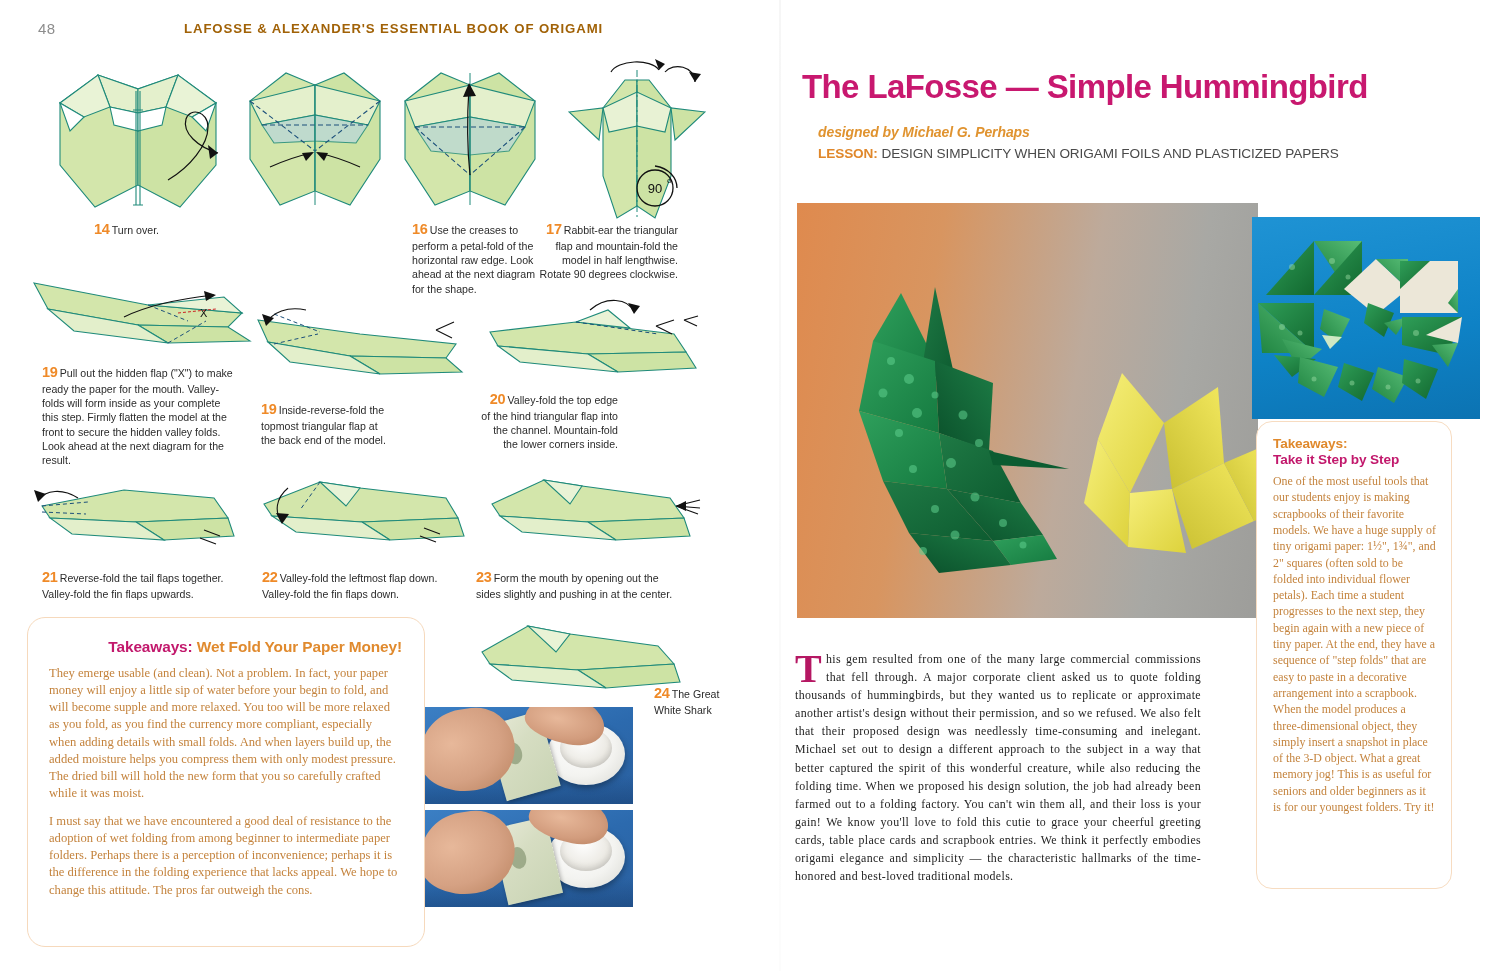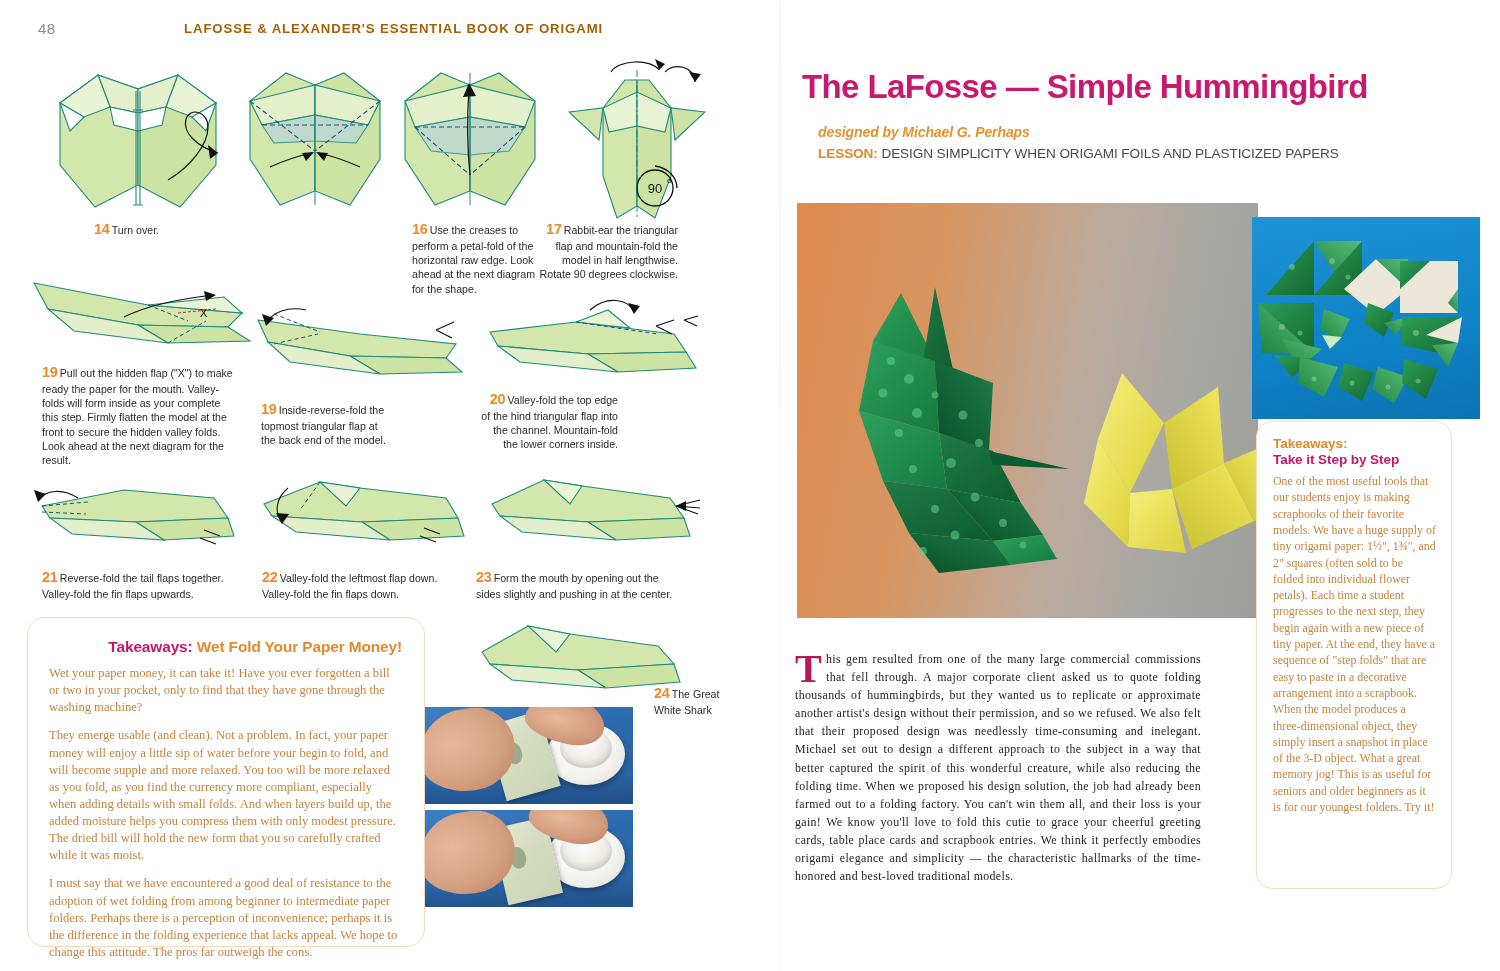--- a/index.html
+++ b/index.html
@@ -455,21 +455,20 @@
     <div class="cap" style="left:654px;top:684px;width:70px;">
       <span class="num">24</span><span>The Great White Shark</span>
     </div>
 
     <div class="takeaway-left">
       <div class="tl-head">
         <span class="tk">Takeaways:</span>
         <span class="rest">Wet Fold Your Paper Money!</span>
       </div>
       <div class="tl-body">
-        <p>Wet your paper money, it can take it! Have you ever forgotten a bill or two in your pocket, only to find that they have gone through the washing machine?</p>
         <p>They emerge usable (and clean). Not a problem. In fact, your paper money will enjoy a little sip of water before your begin to fold, and will become supple and more relaxed. You too will be more relaxed as you fold, as you find the currency more compliant, especially when adding details with small folds. And when layers build up, the added moisture helps you compress them with only modest pressure. The dried bill will hold the new form that you so carefully crafted while it was moist.</p>
         <p>I must say that we have encountered a good deal of resistance to the adoption of wet folding from among beginner to intermediate paper folders. Perhaps there is a perception of inconvenience; perhaps it is the difference in the folding experience that lacks appeal. We hope to change this attitude. The pros far outweigh the cons.</p>
       </div>
     </div>
 
     <div class="money-photo money-1">
       <div class="mp-inner">
         <div class="mp-cloth"></div>
         <div class="mp-plate"></div>
         <div class="mp-bowl"></div>

